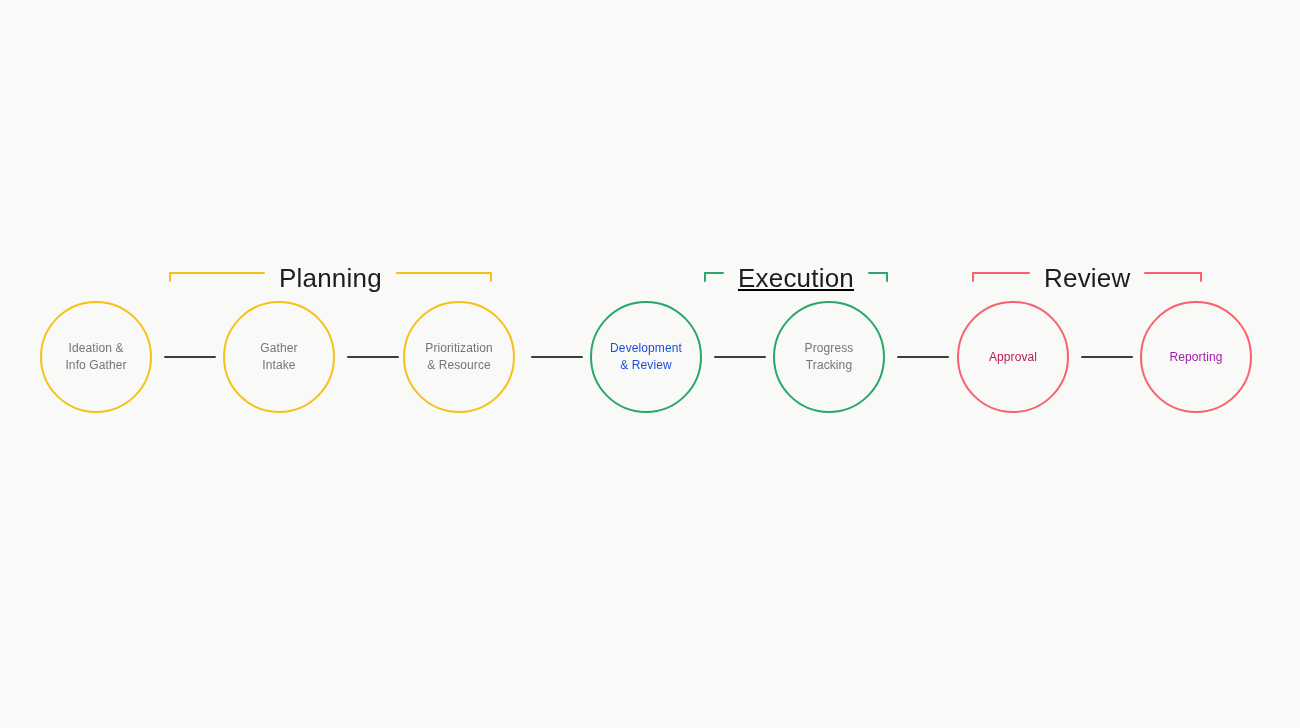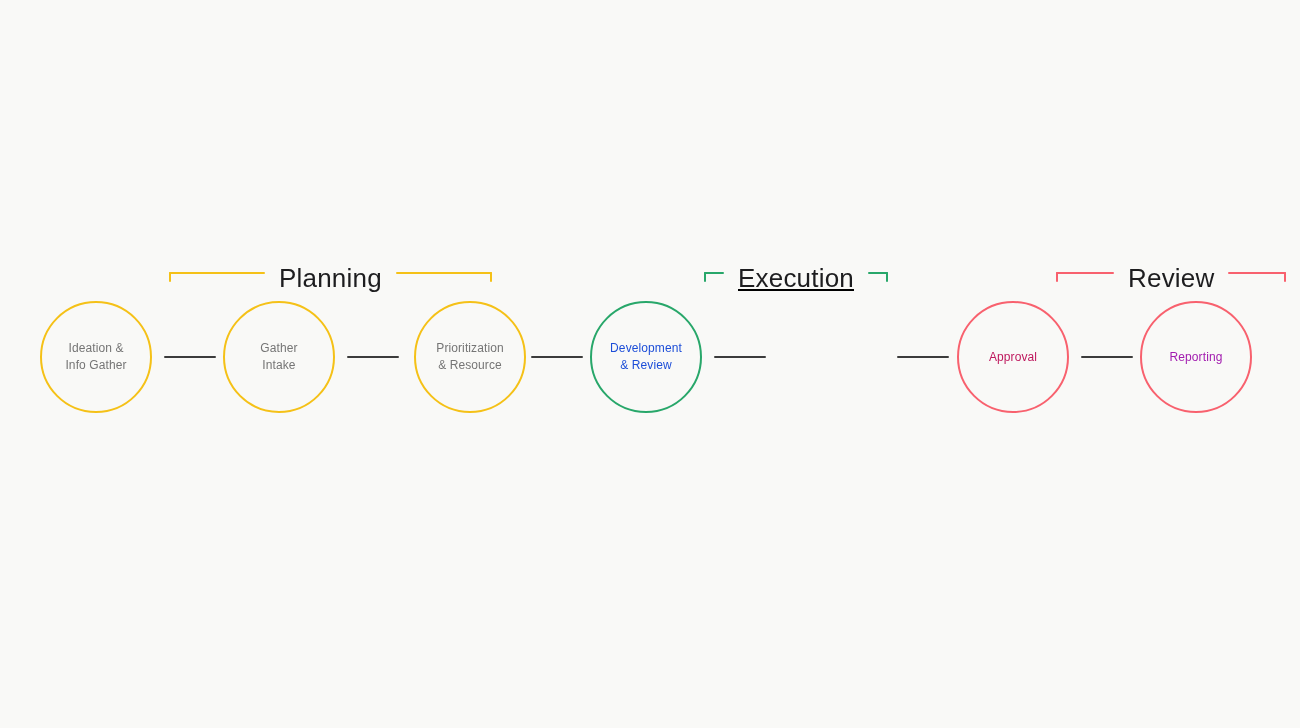--- a/index.html
+++ b/index.html
@@ -116,46 +116,50 @@
       <div class="bracket left" style="width: 20px;">
         <div class="bar" style="background: rgb(40, 167, 106);"></div>
         <div class="tick" style="background: rgb(40, 167, 106);"></div>
       </div>
       <div class="phase-title" style="color: rgb(29, 29, 31);">Execution</div>
       <div class="bracket right" style="width: 20px;">
         <div class="bar" style="background: rgb(40, 167, 106);"></div>
         <div class="tick" style="background: rgb(40, 167, 106);"></div>
       </div>
     </div>
-    <div class="phase-heading" style="left: 1056px; top: 258px; text-align: right;">
+    <div class="phase-heading" style="left: 972px; top: 258px; text-align: right;">
       <div class="bracket left" style="width: 58px;">
         <div class="bar" style="background: rgb(248, 97, 110);"></div>
         <div class="tick" style="background: rgb(248, 97, 110);"></div>
       </div>
       <div class="phase-title" style="color: rgb(29, 29, 31);">Review</div>
       <div class="bracket right" style="width: 58px;">
         <div class="bar" style="background: rgb(248, 97, 110);"></div>
         <div class="tick" style="background: rgb(248, 97, 110);"></div>
       </div>
     </div>
     <div class="node" style="left: 40px; top: 301px; width: 112px; height: 112px; border: 2.5px solid rgb(245, 193, 23);">
       <div class="node-label" style="color: rgb(117, 117, 117);">Ideation &amp;
 Info Gather</div>
     </div>
     <div class="node" style="left: 223px; top: 301px; width: 112px; height: 112px; border: 2.5px solid rgb(245, 193, 23);">
       <div class="node-label" style="color: rgb(117, 117, 117);">Gather
 Intake</div>
     </div>
-    <div class="node" style="left: 414px; top: 301px; width: 112px; height: 112px; border: 2.5px solid rgb(245, 193, 23);">
+    <div class="node" style="left: 403px; top: 301px; width: 112px; height: 112px; border: 2.5px solid rgb(245, 193, 23);">
       <div class="node-label" style="color: rgb(117, 117, 117);">Prioritization
 &amp; Resource</div>
     </div>
     <div class="node" style="left: 590px; top: 301px; width: 112px; height: 112px; border: 2.5px solid rgb(40, 167, 106);">
       <div class="node-label" style="color: #1d4ed8;">Development
 &amp; Review</div>
+    </div>
+    <div class="node" style="left: 773px; top: 301px; width: 112px; height: 112px; border: 2.5px solid rgb(40, 167, 106);">
+      <div class="node-label" style="color: rgb(117, 117, 117);">Progress
+Tracking</div>
     </div>
     <div class="node" style="left: 957px; top: 301px; width: 112px; height: 112px; border: 2.5px solid rgb(248, 97, 110);">
       <div class="node-label" style="color: #be185d;">Approval</div>
     </div>
     <div class="node" style="left: 1140px; top: 301px; width: 112px; height: 112px; border: 2.5px solid rgb(248, 97, 110);">
       <div class="node-label" style="color: #a21caf;">Reporting</div>
     </div>
   </div>
 
 </body></html>

